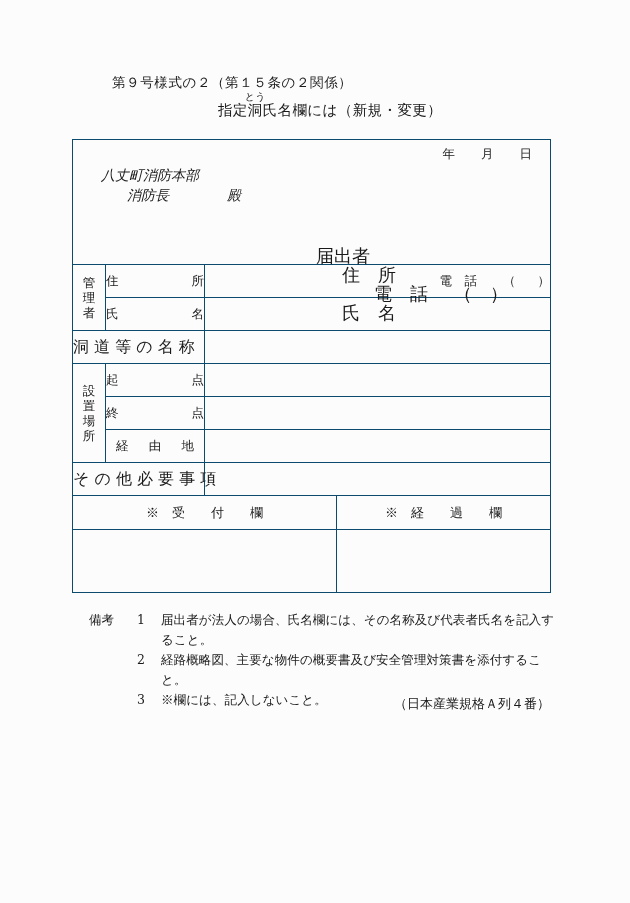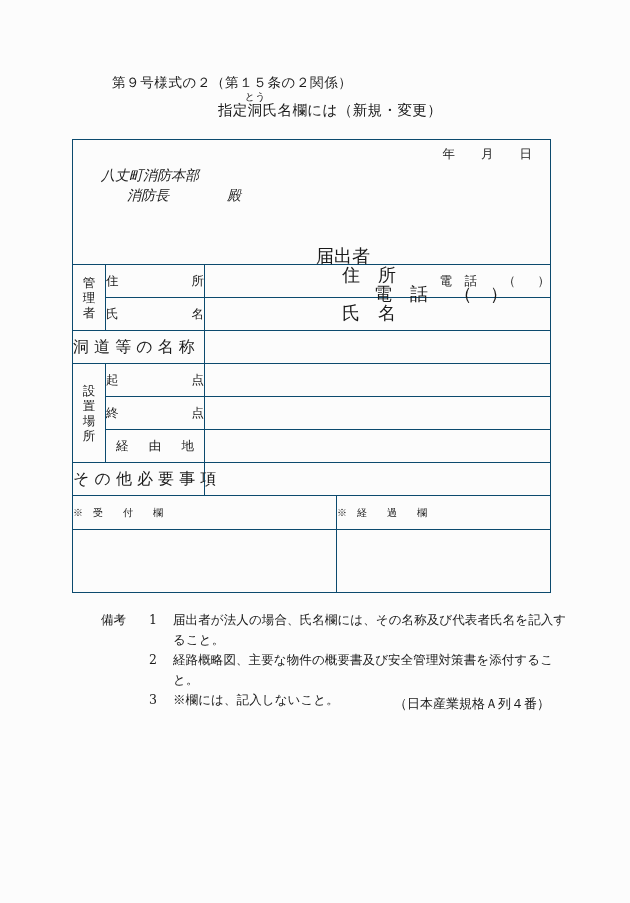--- a/index.html
+++ b/index.html
@@ -171,28 +171,29 @@
   .tel-inline .paren-gap { display: inline-block; width: 22px; }
 
   .wide-label {
     font-size: 16px;
     padding: 0 9px;
     white-space: nowrap;
   }
 
   .sec-head {
     height: 33px;
-    font-size: 10px;
+    text-align: center;
+    font-size: 13px;
   }
   .sec-body { height: 62px; }
 
   
   .remarks {
     position: absolute;
-    left: 101px;
+    left: 89px;
     top: 610px;
     width: 470px;
     font-size: 12.5px;
     line-height: 20px;
   }
   .remarks-row {
     display: flex;
     align-items: flex-start;
   }
   .remarks-label {

